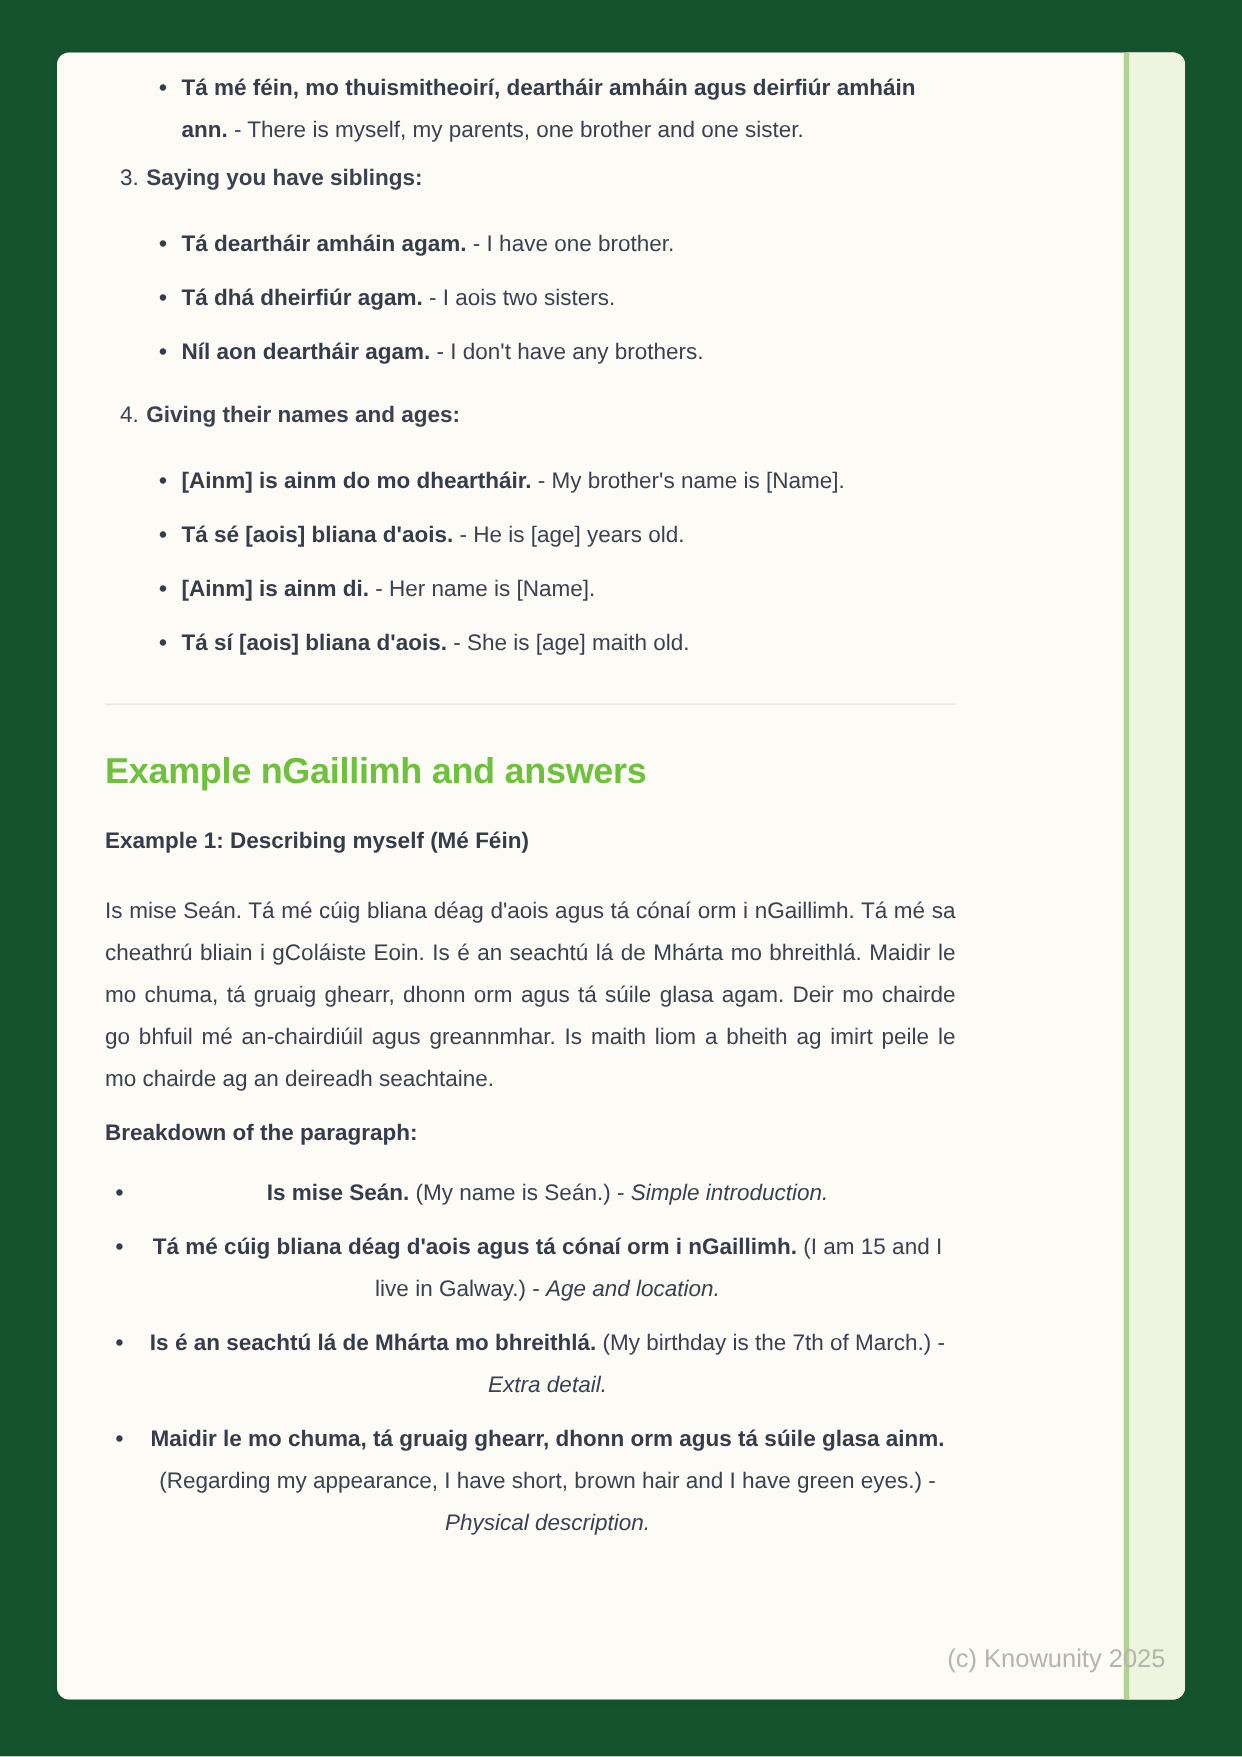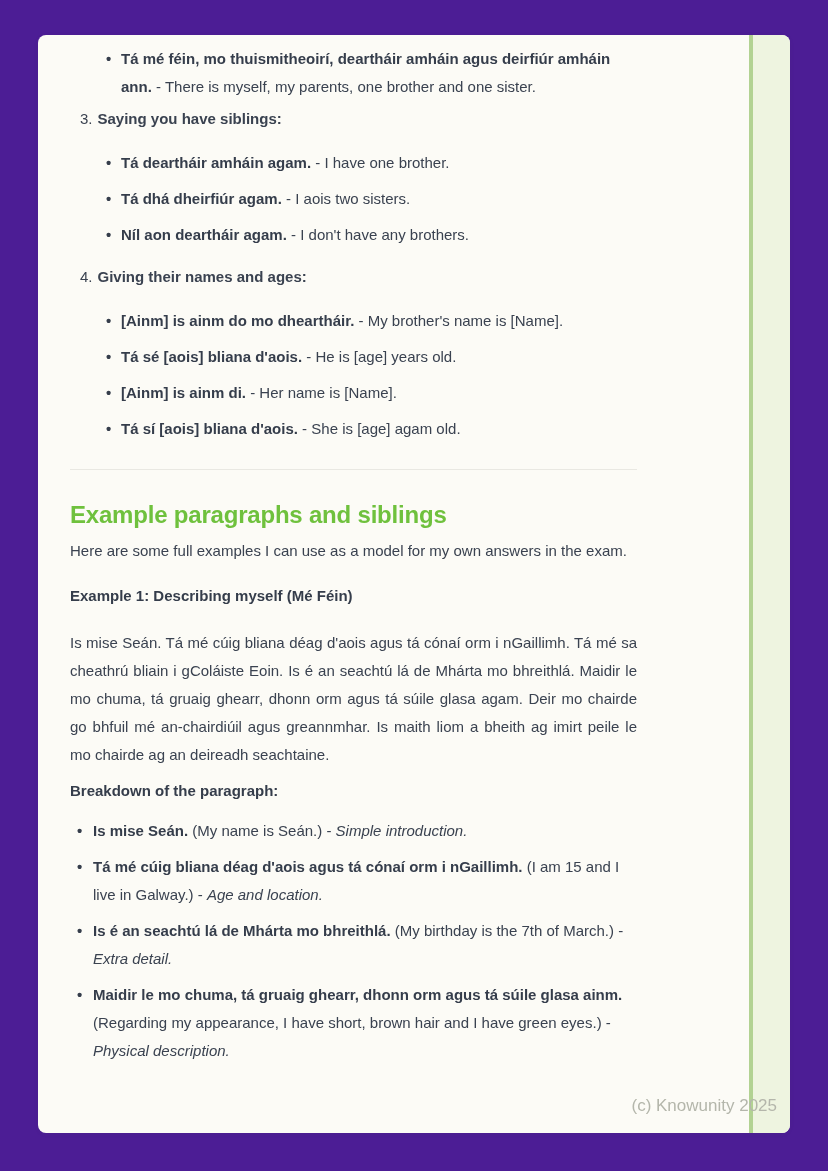--- a/index.html
+++ b/index.html
@@ -6,21 +6,21 @@
     margin: 0;
     padding: 0;
     background: #f7f6f0;
     font-family: "Liberation Sans", sans-serif;
   }
   .canvas {
     position: relative;
     width: 828px;
     height: 1171px;
     overflow: hidden;
-    background: #4c1d95;
+    background: #14532d;
   }
   .page-card {
     position: absolute;
     left: 38px;
     top: 35px;
     width: 752px;
     height: 1098px;
     background: #fcfbf6;
     border-radius: 8px;
     box-shadow: 0 1px 5px rgba(60,60,50,0.06);
@@ -102,21 +102,21 @@
     text-align: justify;
   }
   .breakdown-title {
     margin: 8px 0 1px 0;
     font-weight: 700;
     color: #353d4b;
   }
   ul.bullets.breakdown {
     margin: 12px 0 0 7px;
   }
-  ul.bullets.breakdown li { padding-left: 16px; }
+  ul.bullets.breakdown li { padding-left: 16px; text-align: center; }
   ul.bullets.breakdown li + li { margin-top: 8px; }
   .note { font-style: italic; }
 
   .watermark {
     position: absolute;
     right: 51px;
     top: 1099px;
     font-size: 17px;
     line-height: 14px;
     color: #b4b6ab;
@@ -162,29 +162,28 @@
         <li>
           <span class="bold">[Ainm] is ainm do mo dheartháir.</span><span> - My brother's name is [Name].</span>
         </li>
         <li>
           <span class="bold">Tá sé [aois] bliana d'aois.</span><span> - He is [age] years old.</span>
         </li>
         <li>
           <span class="bold">[Ainm] is ainm di.</span><span> - Her name is [Name].</span>
         </li>
         <li>
-          <span class="bold">Tá sí [aois] bliana d'aois.</span><span> - She is [age] agam old.</span>
+          <span class="bold">Tá sí [aois] bliana d'aois.</span><span> - She is [age] maith old.</span>
         </li>
       </ul>
 
       <hr class="divider">
 
-      <h2 class="green-heading">Example paragraphs and siblings</h2>
-
-      <p class="intro">Here are some full examples I can use as a model for my own answers in the exam.</p>
+      <h2 class="green-heading">Example nGaillimh and answers</h2>
+
 
       <div class="example-title">Example 1: Describing myself (Mé Féin)</div>
 
       <p class="example-paragraph">Is mise Seán. Tá mé cúig bliana déag d'aois agus tá cónaí orm i nGaillimh. Tá mé sa cheathrú bliain i gColáiste Eoin. Is é an seachtú lá de Mhárta mo bhreithlá. Maidir le mo chuma, tá gruaig ghearr, dhonn orm agus tá súile glasa agam. Deir mo chairde go bhfuil mé an-chairdiúil agus greannmhar. Is maith liom a bheith ag imirt peile le mo chairde ag an deireadh seachtaine.</p>
 
       <div class="breakdown-title">Breakdown of the paragraph:</div>
 
       <ul class="bullets breakdown">
         <li>
           <span class="bold">Is mise Seán.</span><span> (My name is Seán.) - </span><span class="note">Simple introduction.</span>

